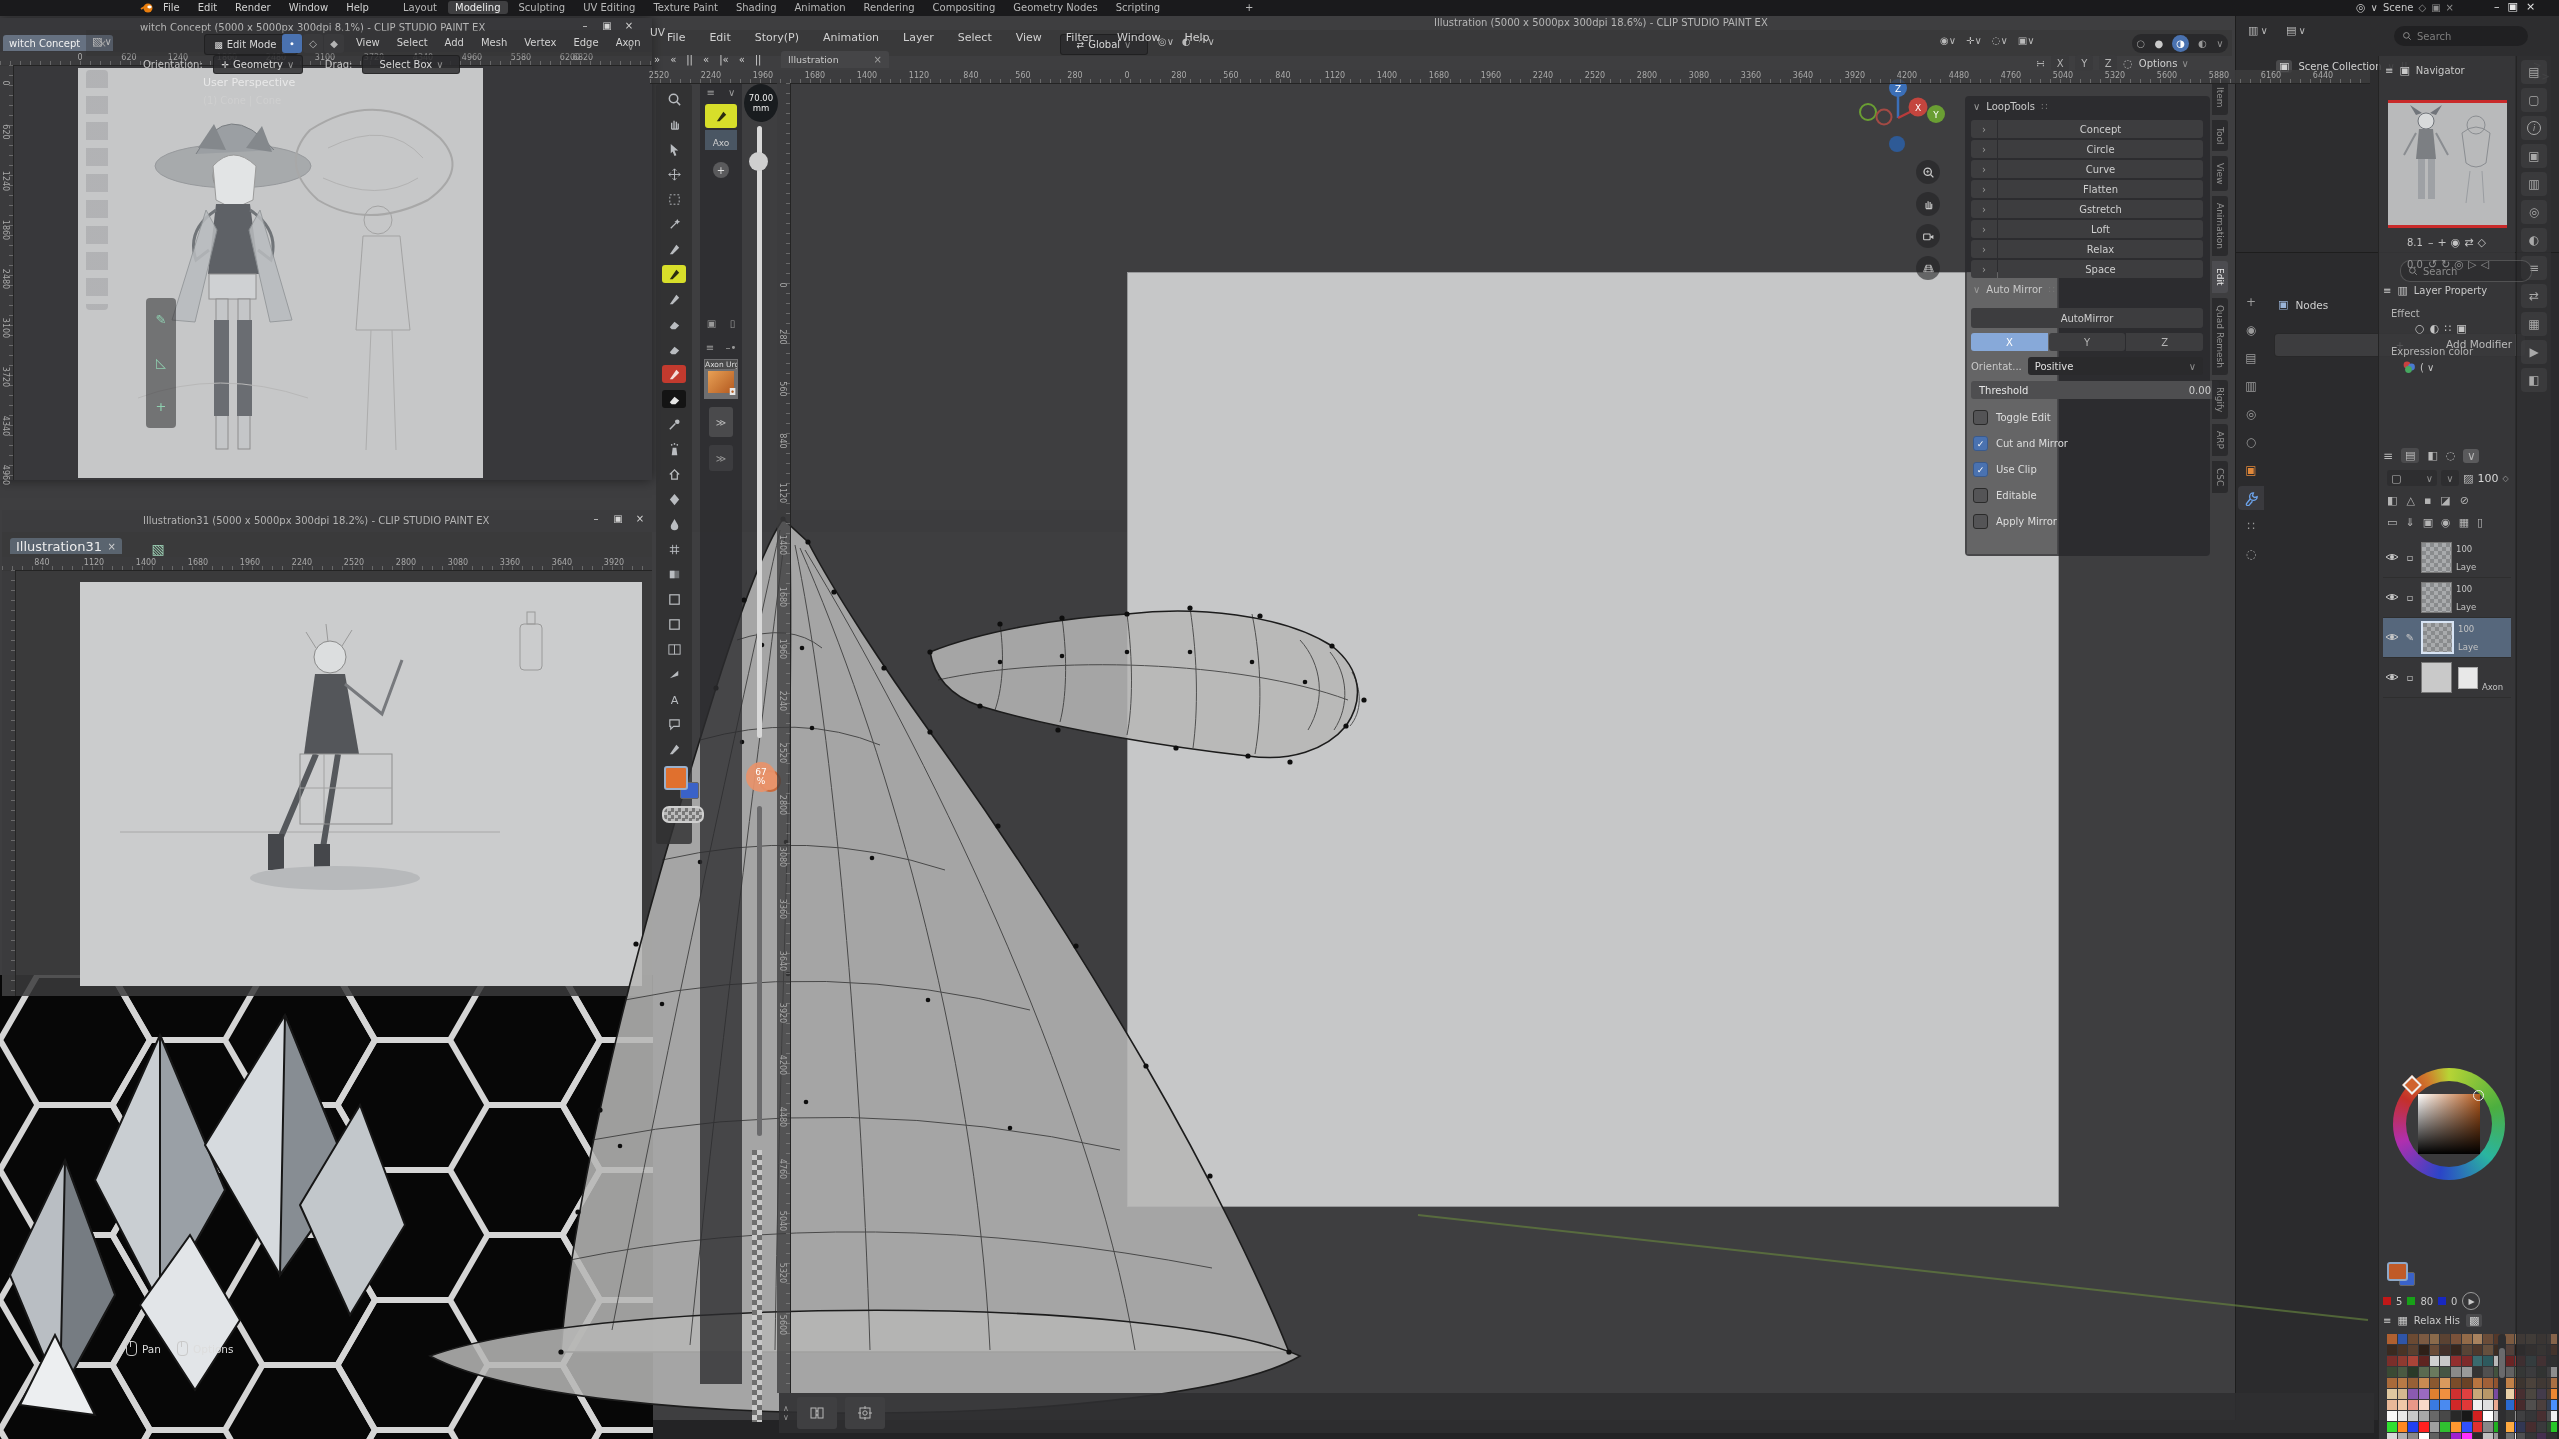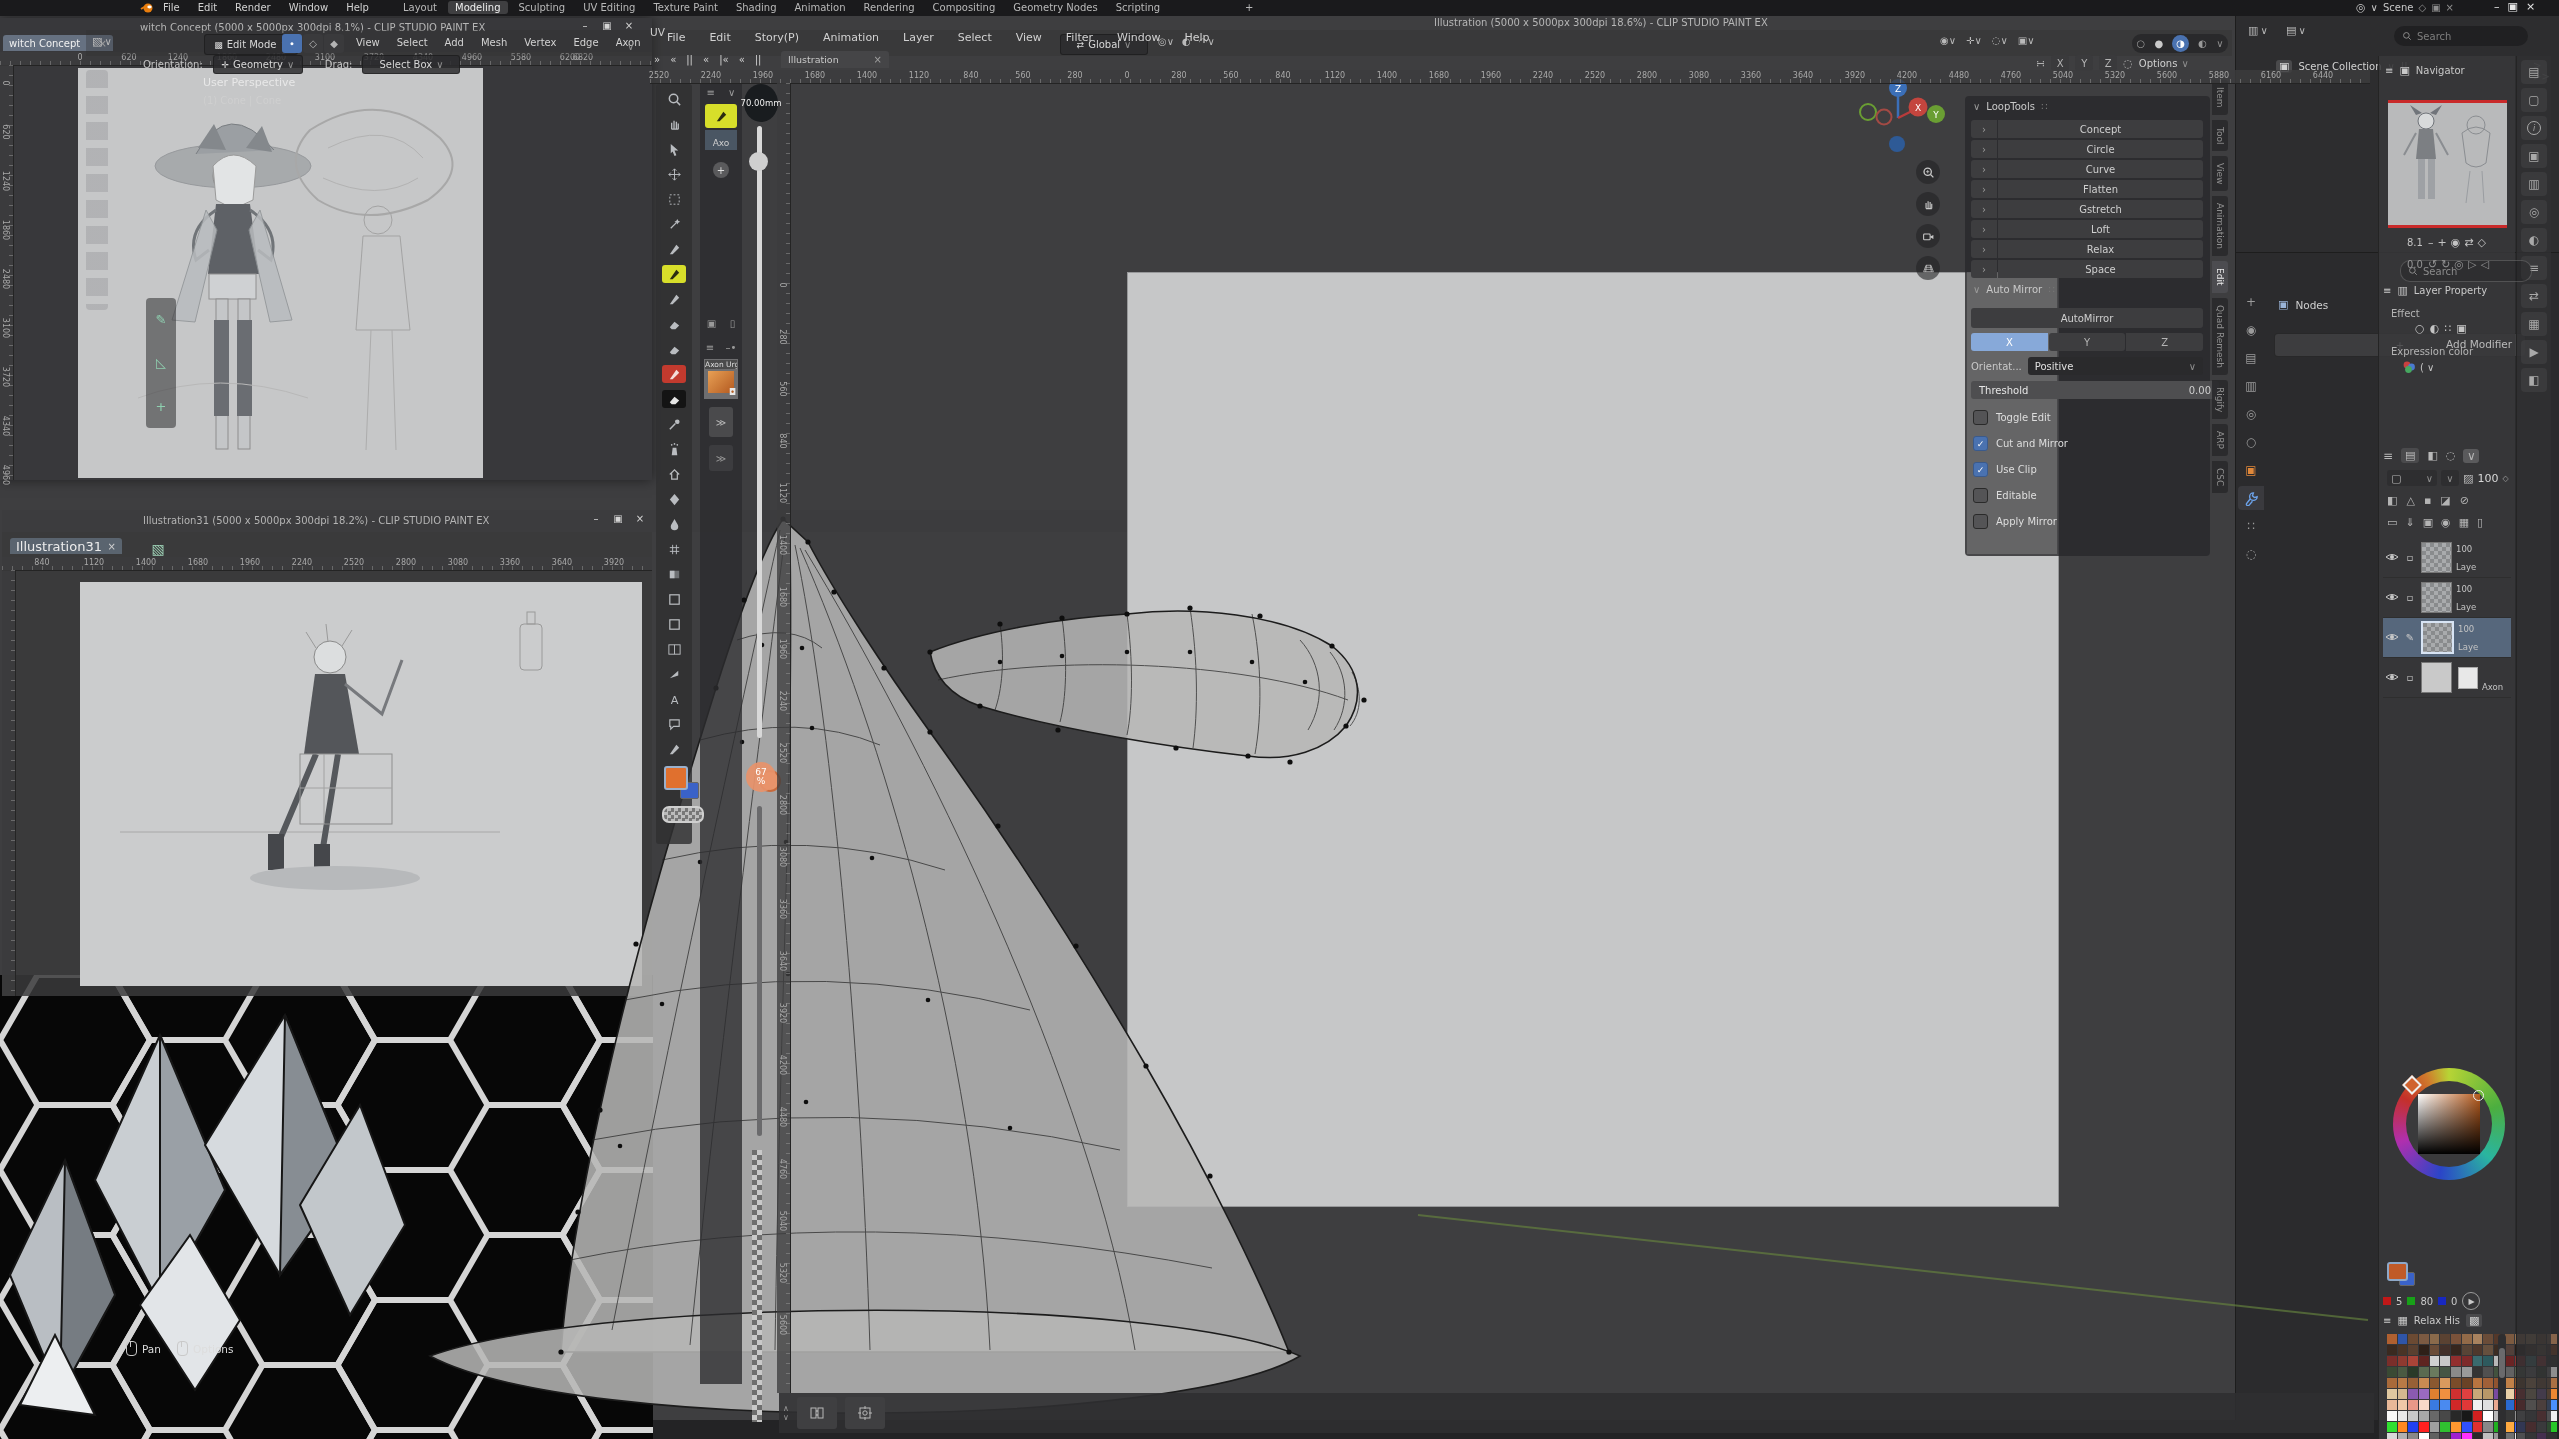--- a/index.html
+++ b/index.html
@@ -855,21 +855,21 @@
     <div style="width:34px;height:40px;margin:4px auto;background:#6e6e70;position:relative">
       <div style="position:absolute;top:1px;left:1px;font-size:7.5px;color:#ddd;background:rgba(60,60,60,.7);white-space:nowrap;overflow:hidden;width:32px">Axon Urg</div>
       <div style="position:absolute;left:4px;top:12px;width:26px;height:22px;background:linear-gradient(135deg,#e8a055,#b35a20)"></div>
       <span style="position:absolute;right:2px;bottom:2px;color:#e8e8e8;font-size:9px">◘</span>
     </div>
     <div class="ibx" style="width:24px;height:30px;margin:8px auto;background:#4a4a4c;color:#bbb">≫</div>
     <div class="ibx" style="width:24px;height:26px;margin:8px auto;background:rgba(74,74,76,.5);color:#999">≫</div>
 
   </div>
 
-  <div class="abs" style="left:744px;top:84px;width:34px;height:38px;border-radius:50%;background:rgba(22,25,28,.92);z-index:22;display:flex;flex-direction:row;align-items:center;justify-content:center;color:#eee;font-size:8.5px">
+  <div class="abs" style="left:744px;top:84px;width:34px;height:38px;border-radius:50%;background:rgba(22,25,28,.92);z-index:22;display:flex;flex-direction:column;align-items:center;justify-content:center;color:#eee;font-size:8.5px">
     <span>70.00</span>
     <span>mm</span>
   </div>
   <div class="abs" style="left:757px;top:126px;width:5px;height:612px;background:#d8d8d8;border-radius:3px;z-index:21"></div>
   <div class="abs" style="left:749px;top:152px;width:19px;height:19px;border-radius:50%;background:#cfcfcf;z-index:22"></div>
   <div class="abs" style="left:746px;top:762px;width:30px;height:30px;border-radius:50%;background:rgba(232,146,106,.92);z-index:22;display:flex;flex-direction:column;align-items:center;justify-content:center;color:#fff;font-size:9px;line-height:1">
     <span>67</span>
     <span>%</span>
   </div>
   <div class="abs" style="left:757px;top:806px;width:5px;height:330px;background:#6a6a6c;border-radius:3px;z-index:21"></div>

